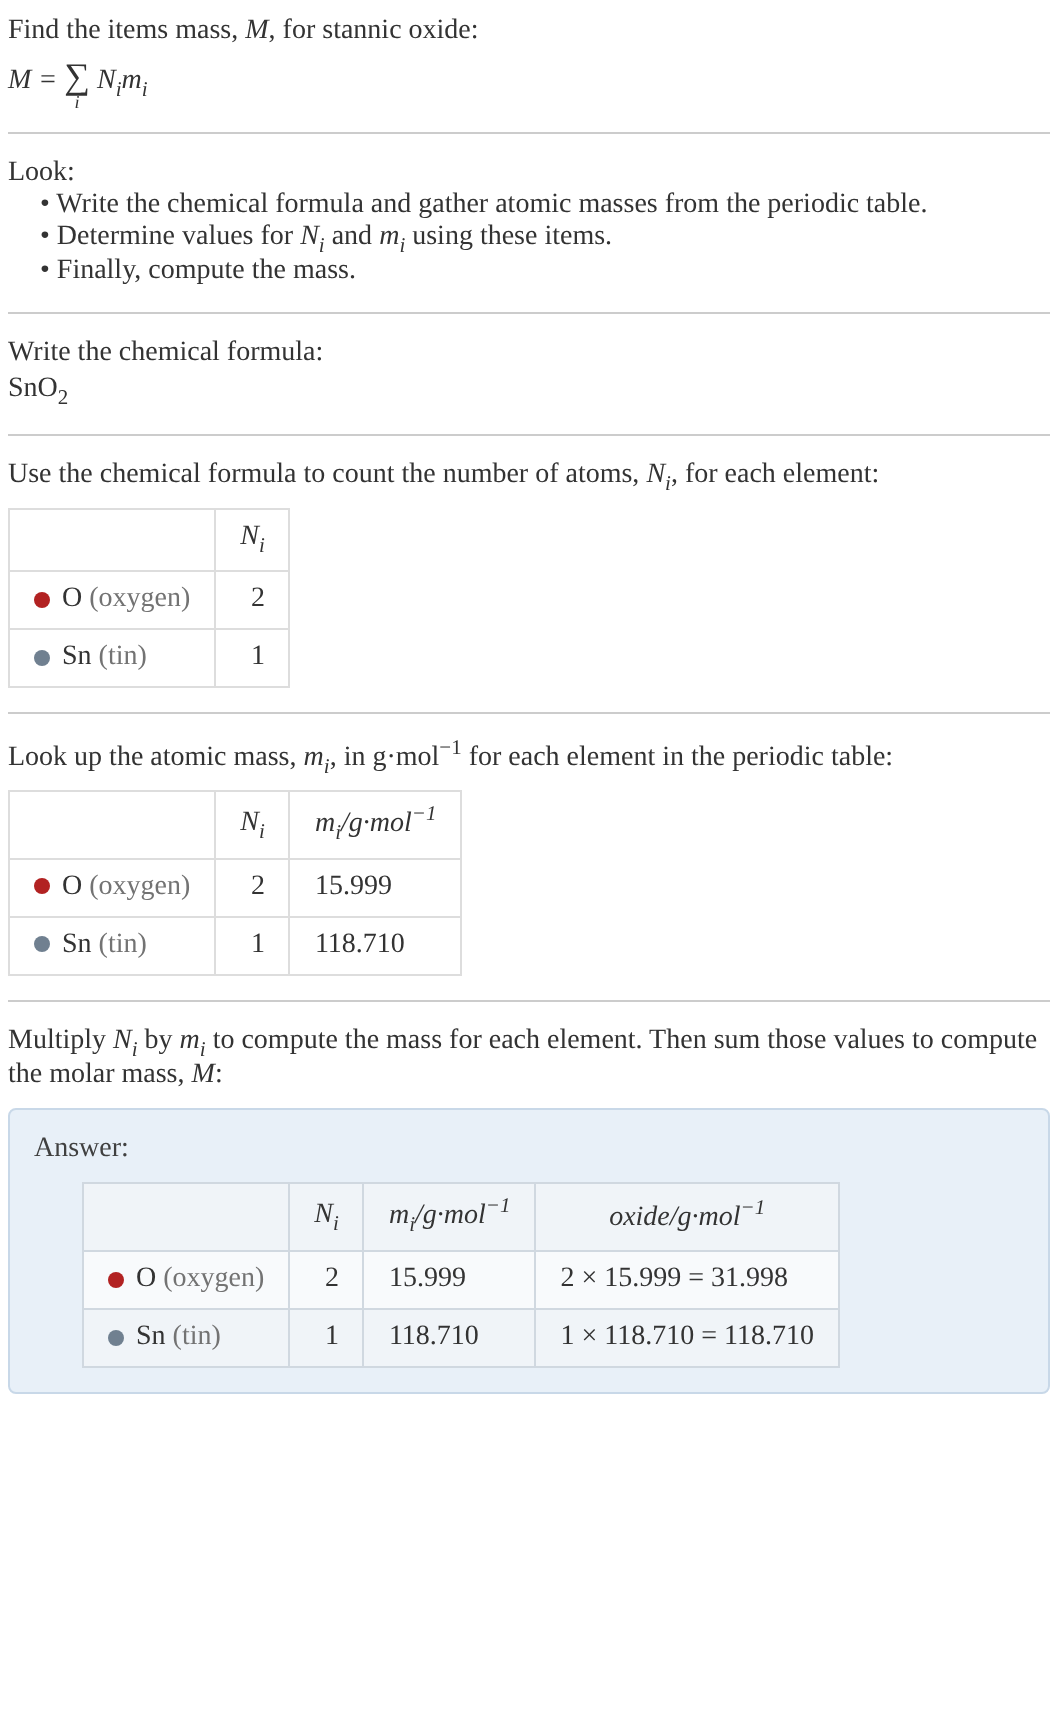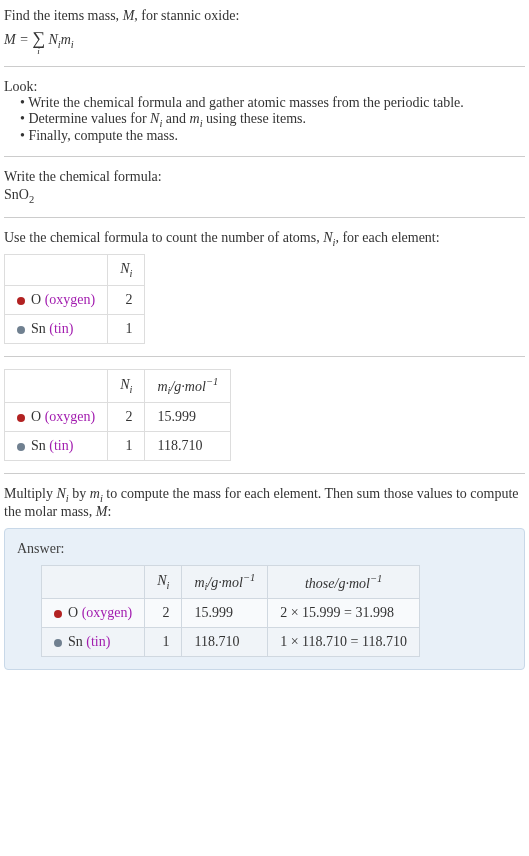--- a/index.html
+++ b/index.html
@@ -69,21 +69,21 @@
       margin-right: 6px;
       vertical-align: middle;
     }
     .dot-oxygen {
       background: #b22222;
     }
     .dot-tin {
       background: #708090;
     }
     .element-name {
-      color: #a21caf;
+      color: #737373;
     }
     .answer-box {
       background: #e8f0f8;
       border: 1px solid #c8d8e8;
       border-radius: 4px;
       padding: 12px;
       margin-top: 8px;
     }
     .answer-label {
       color: #404040;
@@ -178,20 +178,23 @@
       <td><span class="element-dot dot-tin"></span><span>Sn</span> <span class="element-name">(tin)</span></td>
       <td class="num-cell">1</td>
     </tr>
   </tbody>
     </table>
 </div>
 
 <hr>
 
 <div class="section">
+  <div>
+    <span>Look up the atomic mass, </span><span class="italic">m</span><span class="sub italic">i</span><span>, in g·mol</span><span class="sup">−1</span><span> for each element in the periodic table:</span>
+  </div>
   <table>
     <tbody>
         <tr>
       <th></th>
       <th class="header-cell"><span class="italic">N</span><span class="sub italic">i</span></th>
       <th><span class="italic">m</span><span class="sub italic">i</span><span>/g·mol</span><span class="sup">−1</span></th>
     </tr>
     <tr>
       <td><span class="element-dot dot-oxygen"></span><span>O</span> <span class="element-name">(oxygen)</span></td>
       <td class="num-cell">2</td>
@@ -214,21 +217,21 @@
   </div>
 
   <div class="answer-box">
     <div class="answer-label">Answer:</div>
     <table>
       <tbody>
           <tr>
         <th></th>
         <th class="header-cell"><span class="italic">N</span><span class="sub italic">i</span></th>
         <th><span class="italic">m</span><span class="sub italic">i</span><span>/g·mol</span><span class="sup">−1</span></th>
-        <th class="header-cell"><span>those/g·mol</span><span class="sup">−1</span></th>
+        <th class="header-cell"><span>oxide/g·mol</span><span class="sup">−1</span></th>
       </tr>
       <tr>
         <td><span class="element-dot dot-oxygen"></span><span>O</span> <span class="element-name">(oxygen)</span></td>
         <td class="num-cell">2</td>
         <td>15.999</td>
         <td>2 × 15.999 = 31.998</td>
       </tr>
       <tr>
         <td><span class="element-dot dot-tin"></span><span>Sn</span> <span class="element-name">(tin)</span></td>
         <td class="num-cell">1</td>

